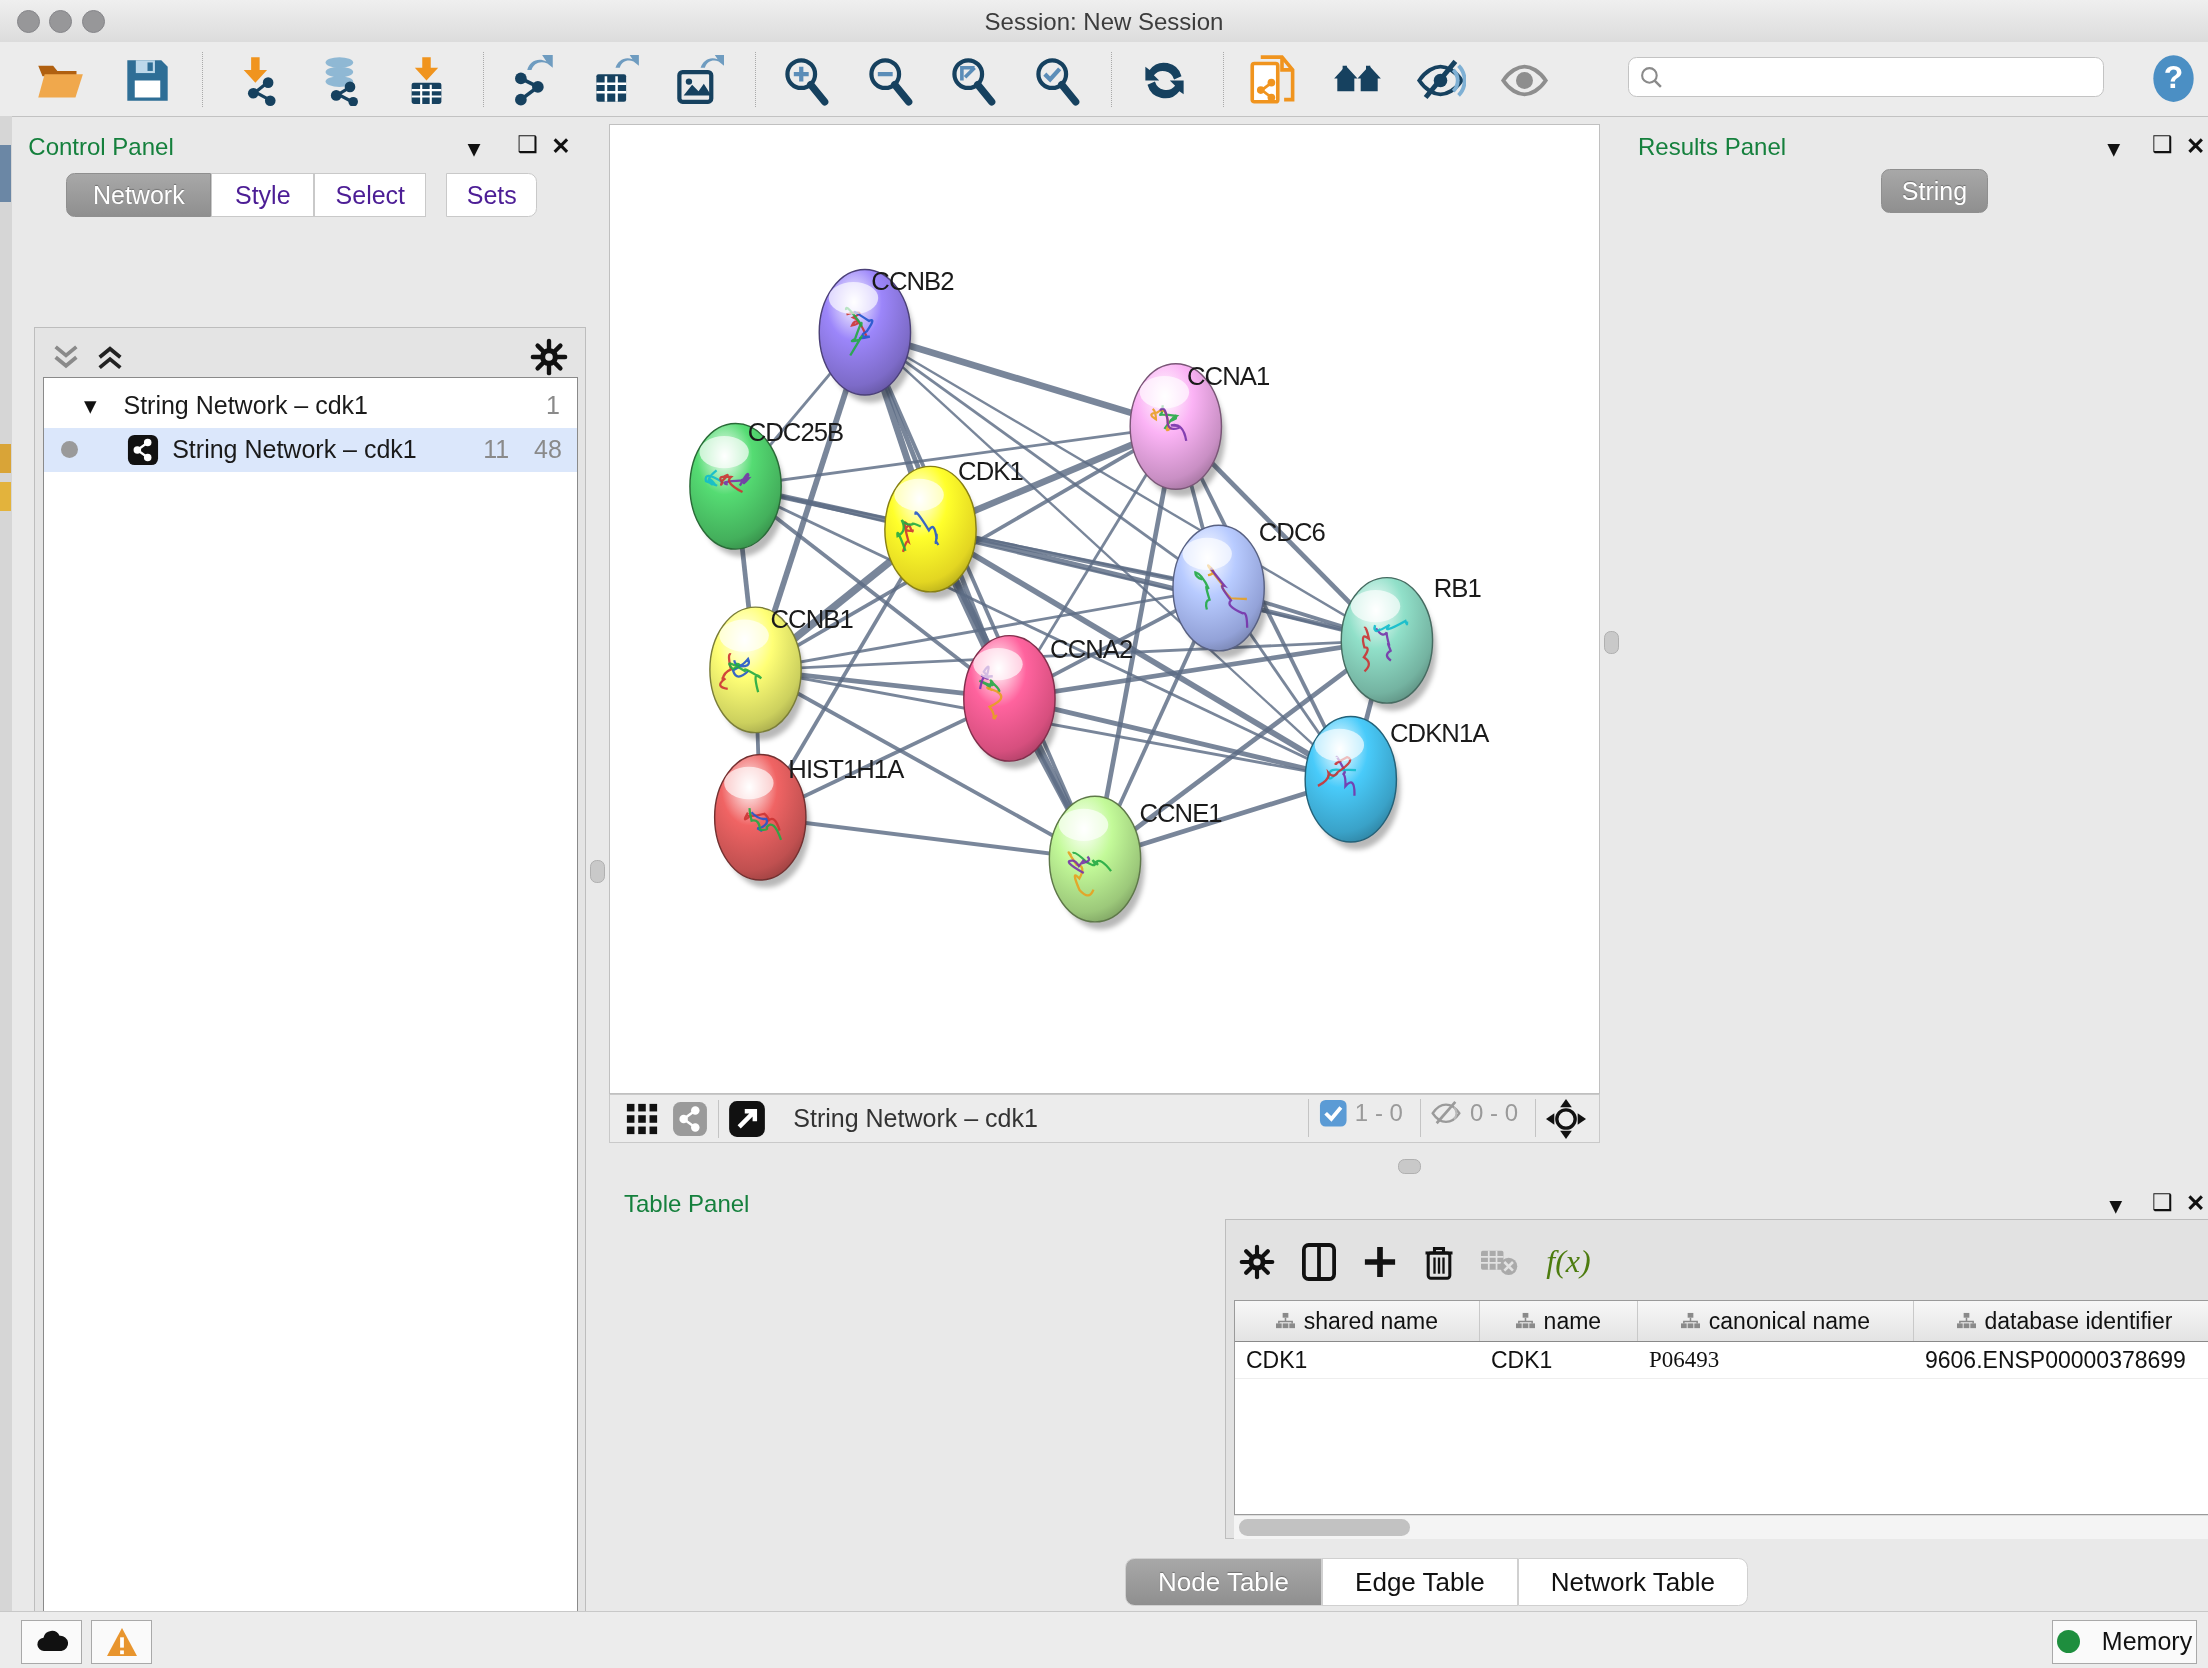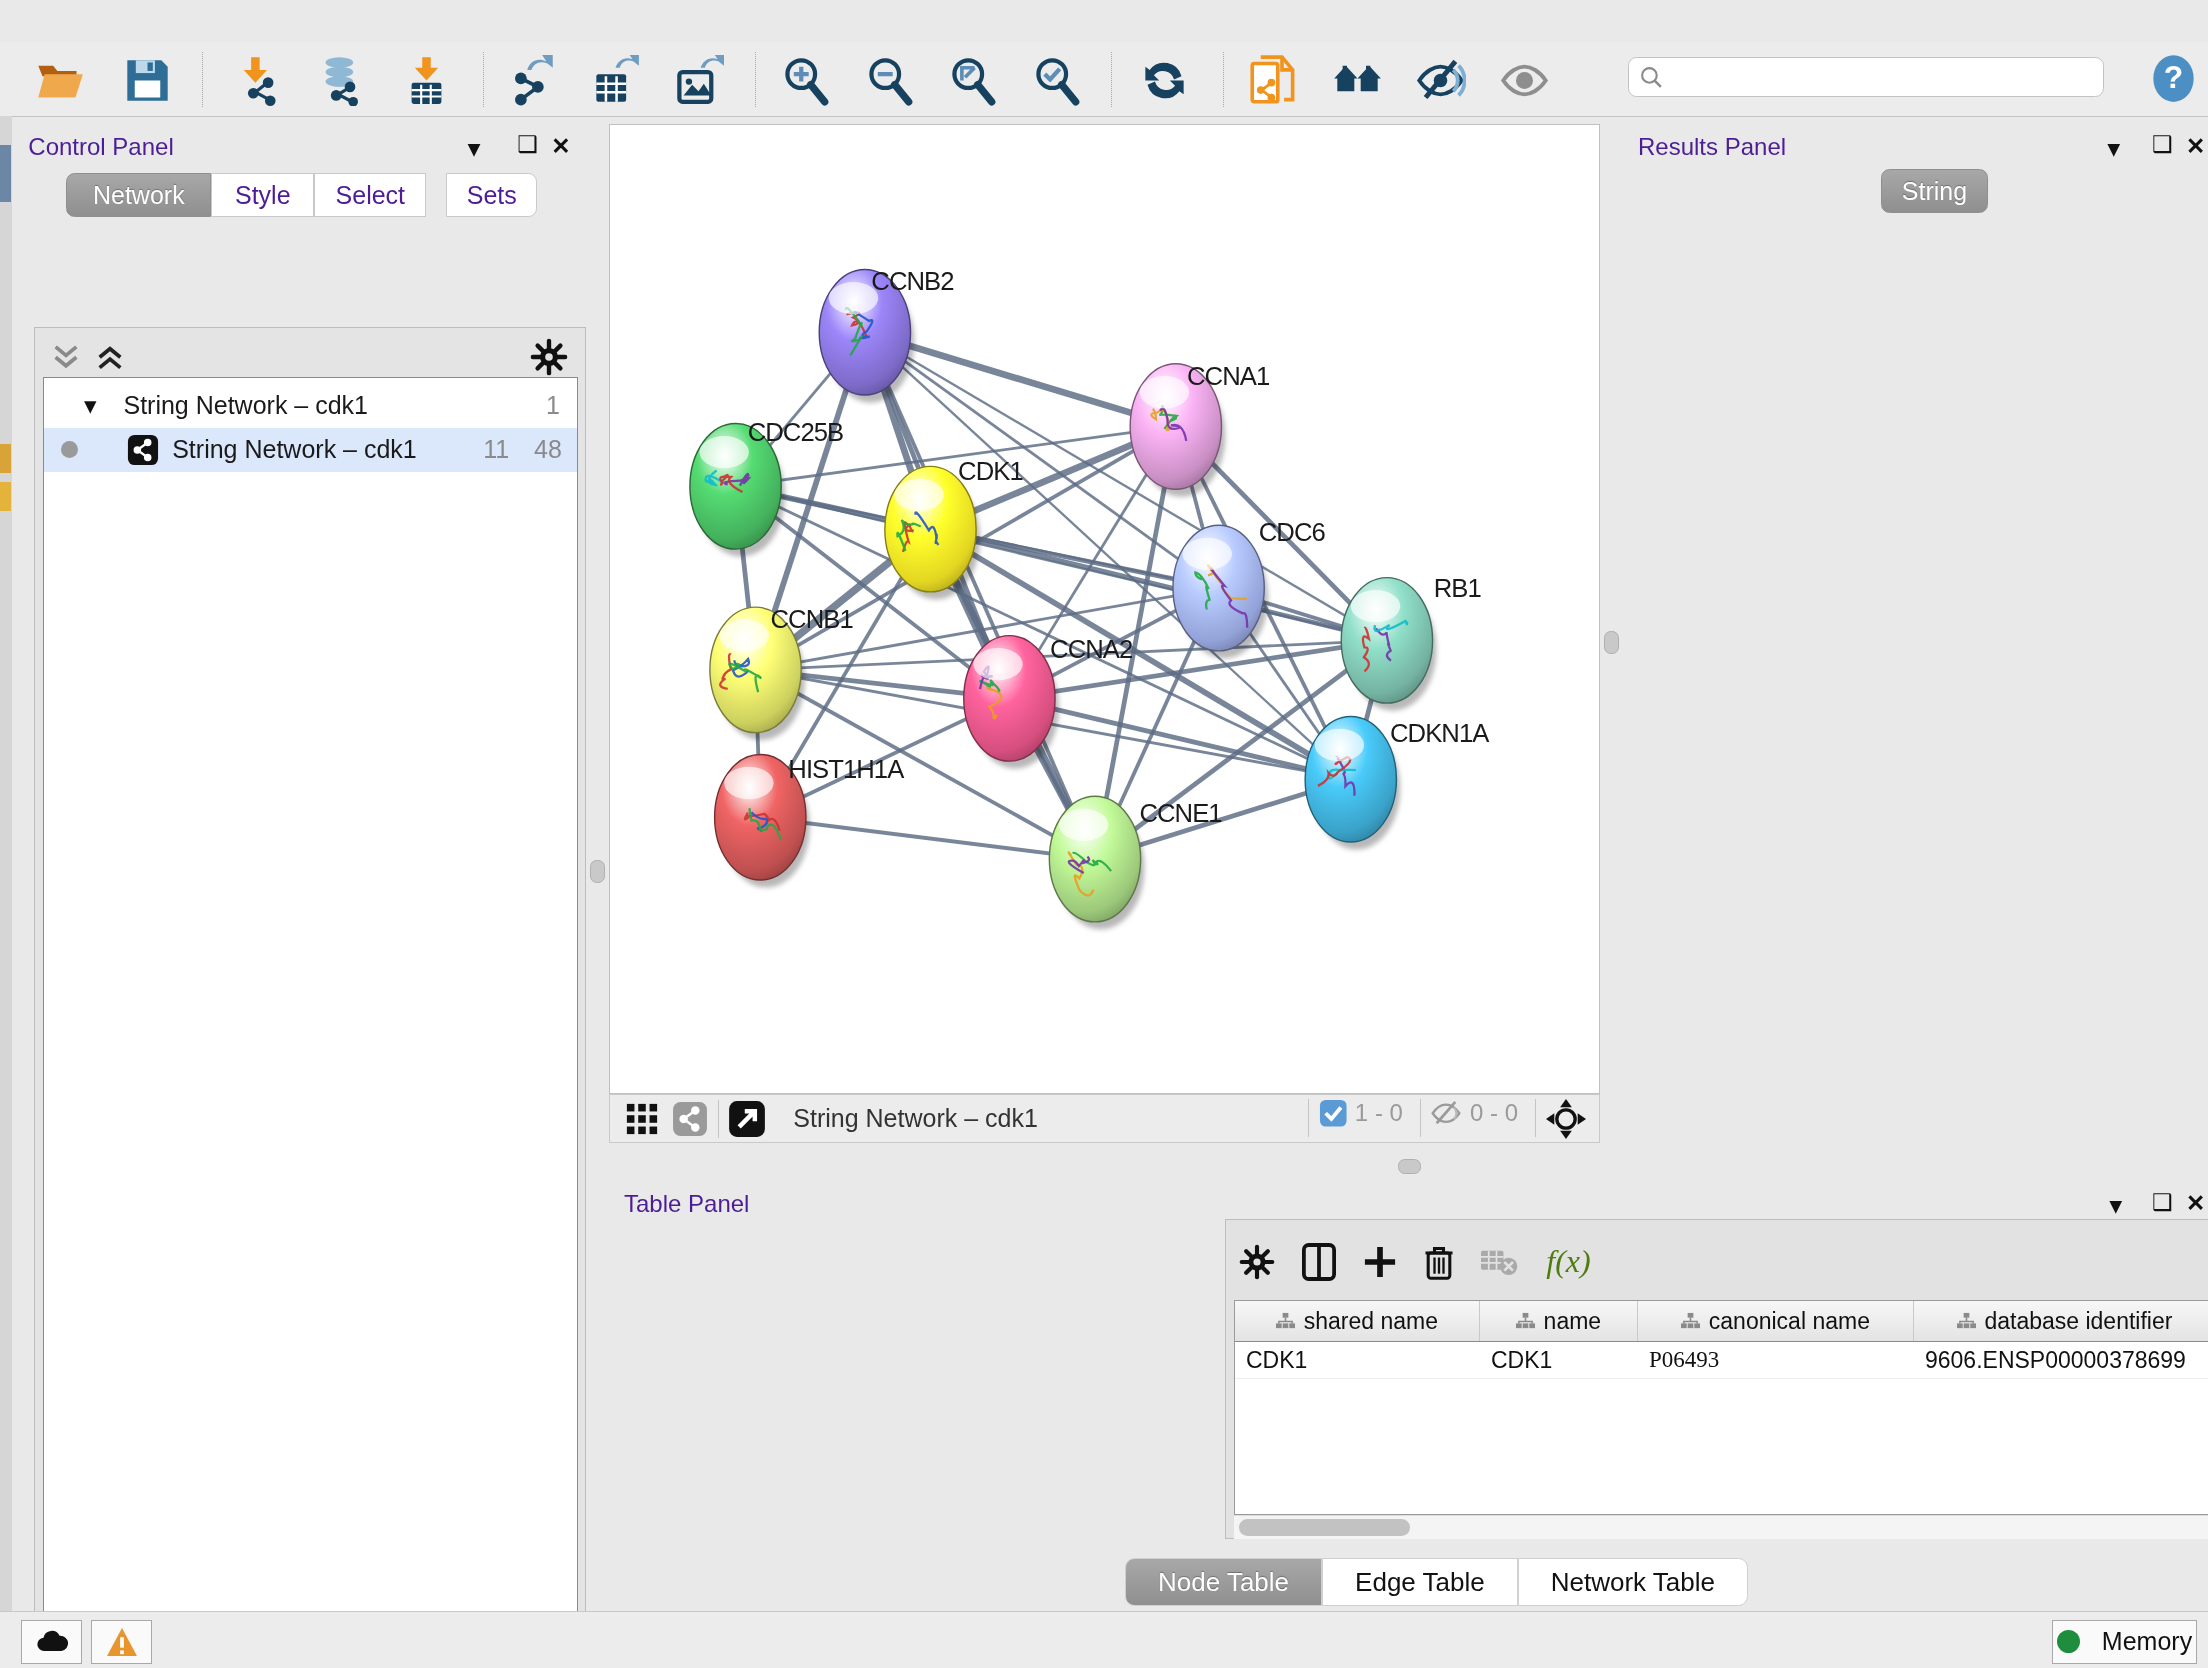--- a/index.html
+++ b/index.html
@@ -12,21 +12,21 @@
   .win-title{width:100%;text-align:center;top:7.6px;font-size:24px;color:#3c3c3c;}
 
   
   .toolbar{left:0;top:42px;width:2208px;height:74px;background:#ececec;border-bottom:1px solid #c2c2c2;}
   .ticon{position:absolute;top:13.3px;width:51px;height:51px;cursor:default;}
   .tsep{position:absolute;top:9.5px;width:0;height:55px;border-left:1.9px dotted #a9a9a9;}
   .searchbox{position:absolute;left:1628px;top:15px;width:476px;height:40px;background:#fff;border:1px solid #c3c3c3;border-radius:8.6px;display:flex;align-items:center;padding-left:9.5px;box-sizing:border-box;}
   .searchbox input{border:none;outline:none;font-size:23px;flex:1;background:transparent;font-family:"Liberation Sans",sans-serif;}
 
   
-  .ptitle{font-size:24px;color:#4c1d95;}
+  .ptitle{font-size:24px;color:#15803d;}
   .pctl{font-size:23px;color:#111;font-weight:bold;}
   .tabbtn{height:44px;border:1px solid #c9c9c9;background:#fff;color:#4c1d95;font-size:25px;display:flex;align-items:center;justify-content:center;box-sizing:border-box;}
   .tabbtn.first{border-radius:8.6px 0 0 8.6px;}
   .tabbtn.last{border-radius:0 8.6px 8.6px 0;margin-left:20px;}
   .tabbtn.active{background:linear-gradient(#a8a8a8,#8f8f8f);color:#fff;border-color:#8f8f8f;text-shadow:0 -1px 1px rgba(0,0,0,.3);}
 
   
   .cpanel-inner{left:21px;top:211px;width:550px;height:1375px;background:#e4e4e4;border:1px solid #bdbdbd;}
   .treebox{position:absolute;left:7.6px;top:49px;width:533px;height:1316px;background:#fff;border:1px solid #8a8a8a;}
   .treerow{position:relative;height:44px;display:flex;align-items:center;font-size:25px;color:#1a1a1a;}
@@ -66,20 +66,26 @@
 
   .splitdot{position:absolute;width:13.3px;height:21px;border-radius:6.7px;background:#c9c9c9;border:1px solid #b0b0b0;}
   .splitdot.h{width:21px;height:13.3px;}
   .edgechip{position:absolute;left:0;width:11.4px;}
 </style>
 </head>
 <body>
 
 <div id="app">
 
+  <div class="abs titlebar">
+    <div class="abs tl" style="left:17px"></div>
+    <div class="abs tl" style="left:49px"></div>
+    <div class="abs tl" style="left:82px"></div>
+    <div class="abs win-title">Session: New Session</div>
+  </div>
 
   <div class="abs toolbar">
     <svg class="ticon" style="left:34px" viewBox="0 0 48 48">
         <path d="M4 10h14l4 5h18v5H8z" fill="#b06010"></path>
         <path d="M4 40 10 18h36l-7 22z" fill="#f0a84c"></path>
       </svg>
     <svg class="ticon" style="left:122px" viewBox="0 0 48 48">
         <path d="M5 5h32l6 6v32H5z" fill="#2e6e96"></path>
         <rect x="13" y="5" width="18" height="12" fill="#bcd8ea"></rect>
         <rect x="24" y="7" width="5" height="8" fill="#2e6e96"></rect>

